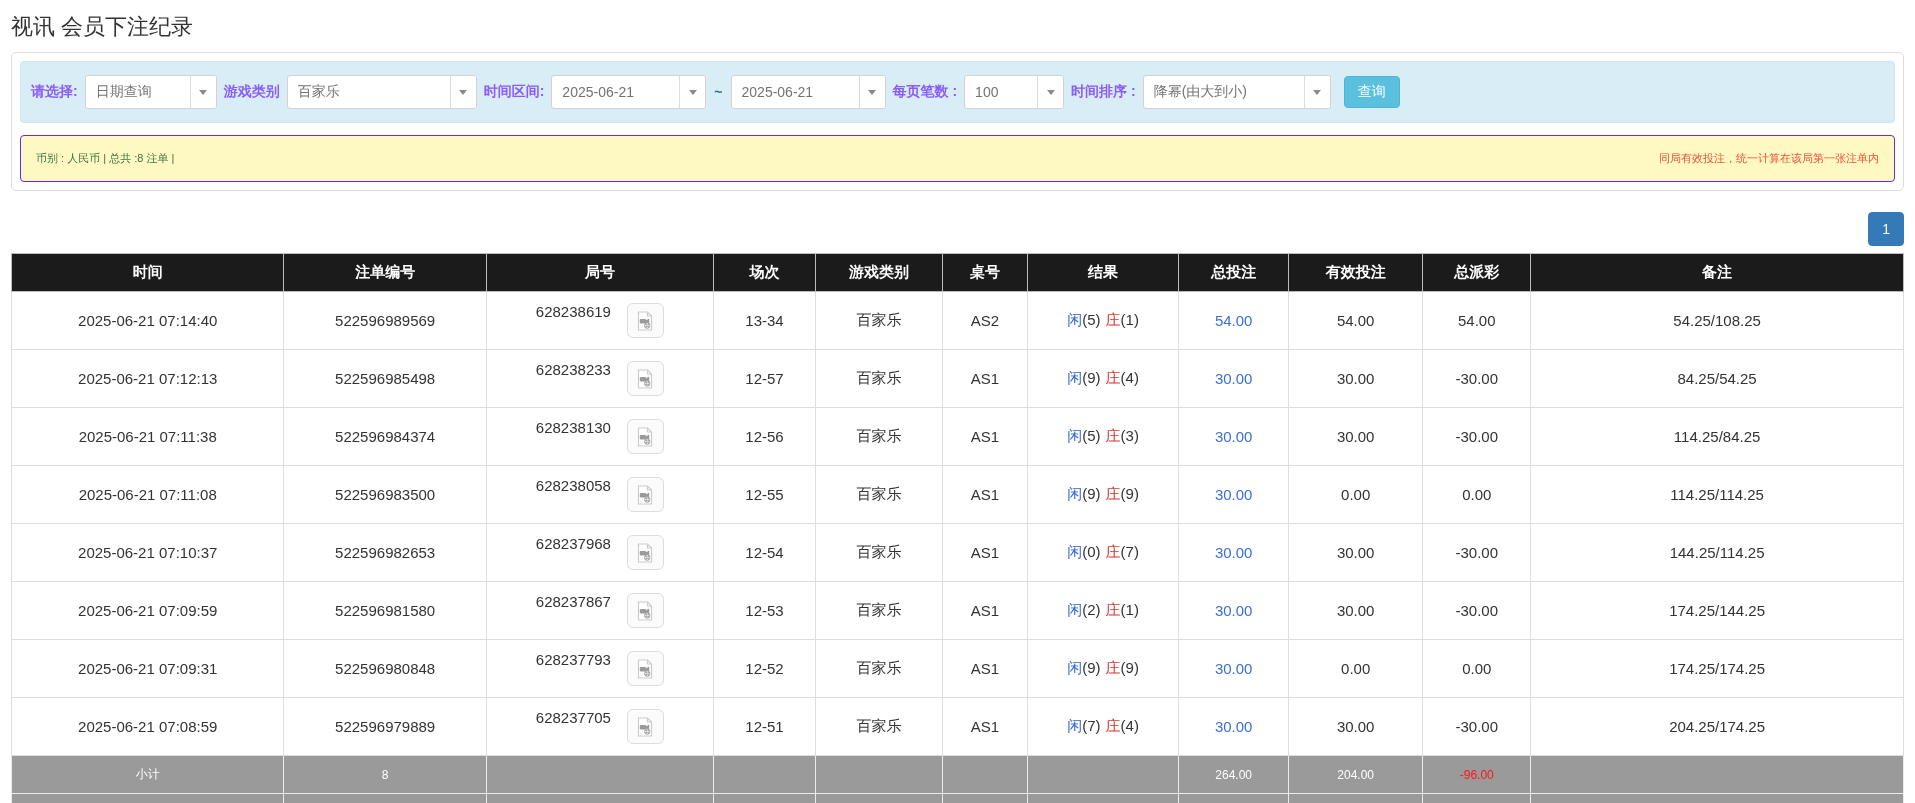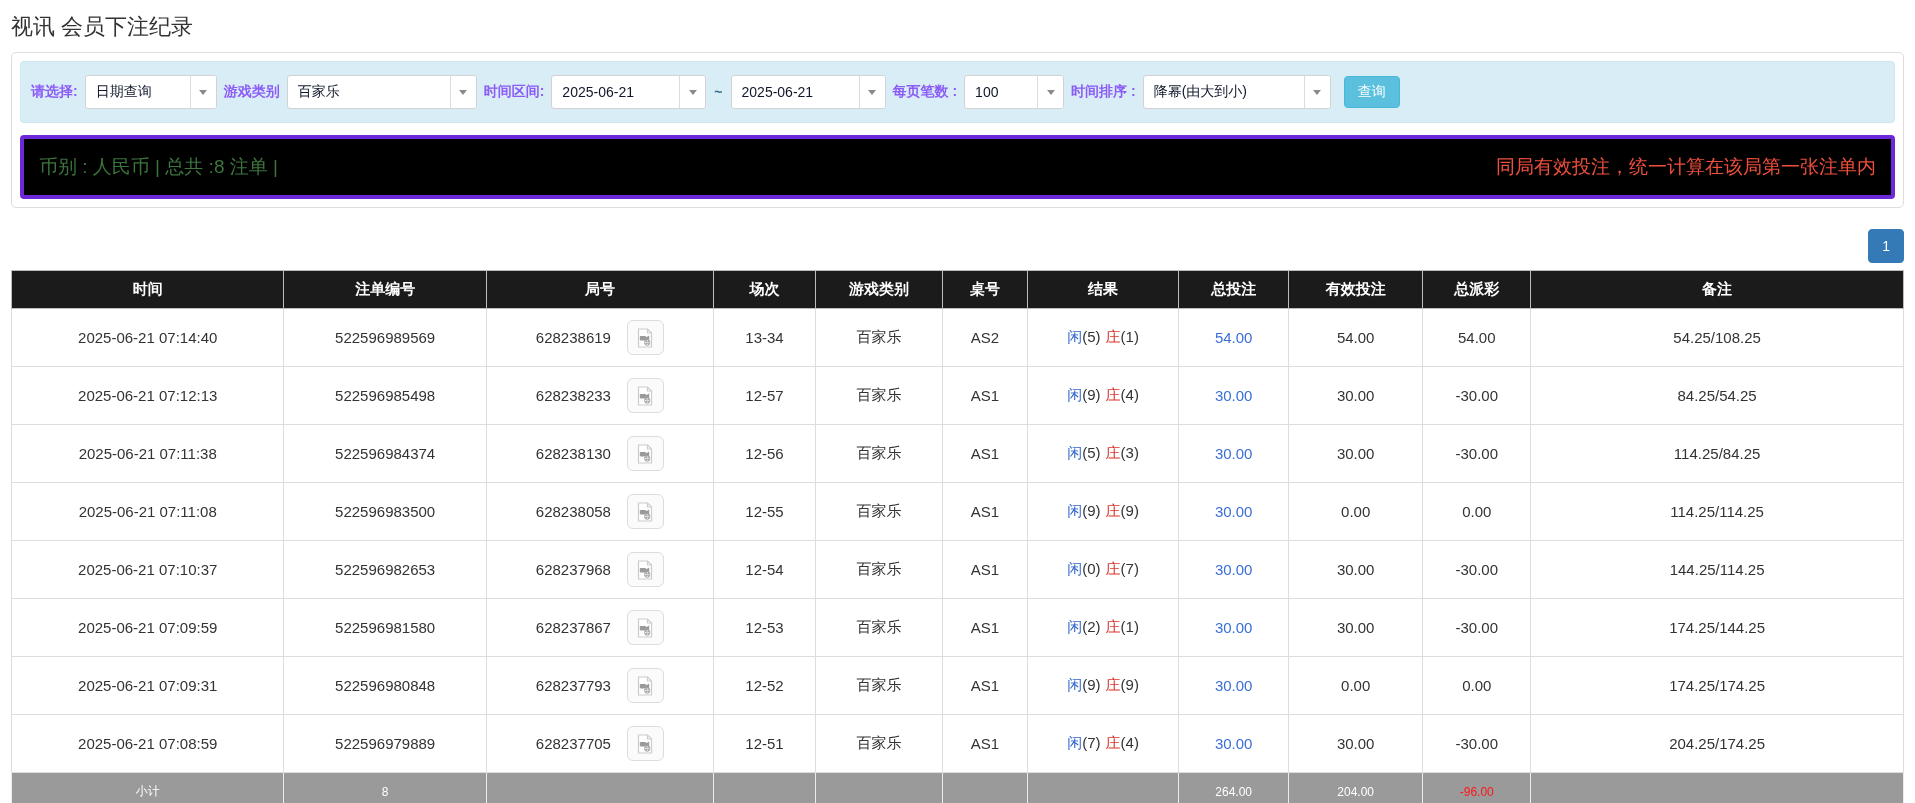--- a/index.html
+++ b/index.html
@@ -49,21 +49,21 @@
     border:1px solid #d2d2d2;
     border-radius:3px;
     overflow:hidden;
     cursor:pointer;
   }
   .combo .txt {
     padding:0 10px;
     display:flex;
     align-items:center;
     font-size:14px;
-    color:#0f172a;
+    color:#737373;
   }
   .combo .arrow {
     width:26px;
     border-left:1px solid #dcdcdc;
     display:flex;
     align-items:center;
     justify-content:center;
     background:#fff;
     flex:0 0 26px;
     margin-left:auto;
@@ -89,28 +89,28 @@
     padding:0 13px;
     font-size:14px;
     margin-left:6px;
     cursor:pointer;
     font-family:inherit;
   }
 
   
   .summary-bar {
     margin-top:12px;
-    background:#000000;
-    border:4px solid #6d28d9;
+    background:#fef9c3;
+    border:1px solid #6d28d9;
     border-radius:4px;
     padding:15px;
     display:flex;
     justify-content:space-between;
     align-items:center;
-    font-size:19px;
+    font-size:11px;
     color:#3c763d;
   }
   .summary-right { color:#ef4f3c; }
 
   
   .pager-row { display:flex; justify-content:flex-end; margin:21px 0 7px 0; }
   .page-btn {
     background:#337ab7;
     border:1px solid #337ab7;
     color:#fff;
@@ -147,21 +147,21 @@
   }
   table.records tfoot td {
     background:#9a9a9a;
     color:#fff;
     text-align:center;
     padding:10px 8px;
     border:1px solid #ececec;
     font-size:12px;
     height:38px;
   }
-  .round-wrap { display:inline-flex; align-items:center; justify-content:center; gap:16px; }
+  .round-wrap { display:inline-flex; align-items:flex-start; justify-content:center; gap:16px; }
   .video-btn {
     width:37px; height:35px;
     border:1px solid #ddd;
     border-radius:6px;
     background:#fbfbfb;
     display:inline-flex;
     align-items:center;
     justify-content:center;
     cursor:pointer;
     padding:0;

